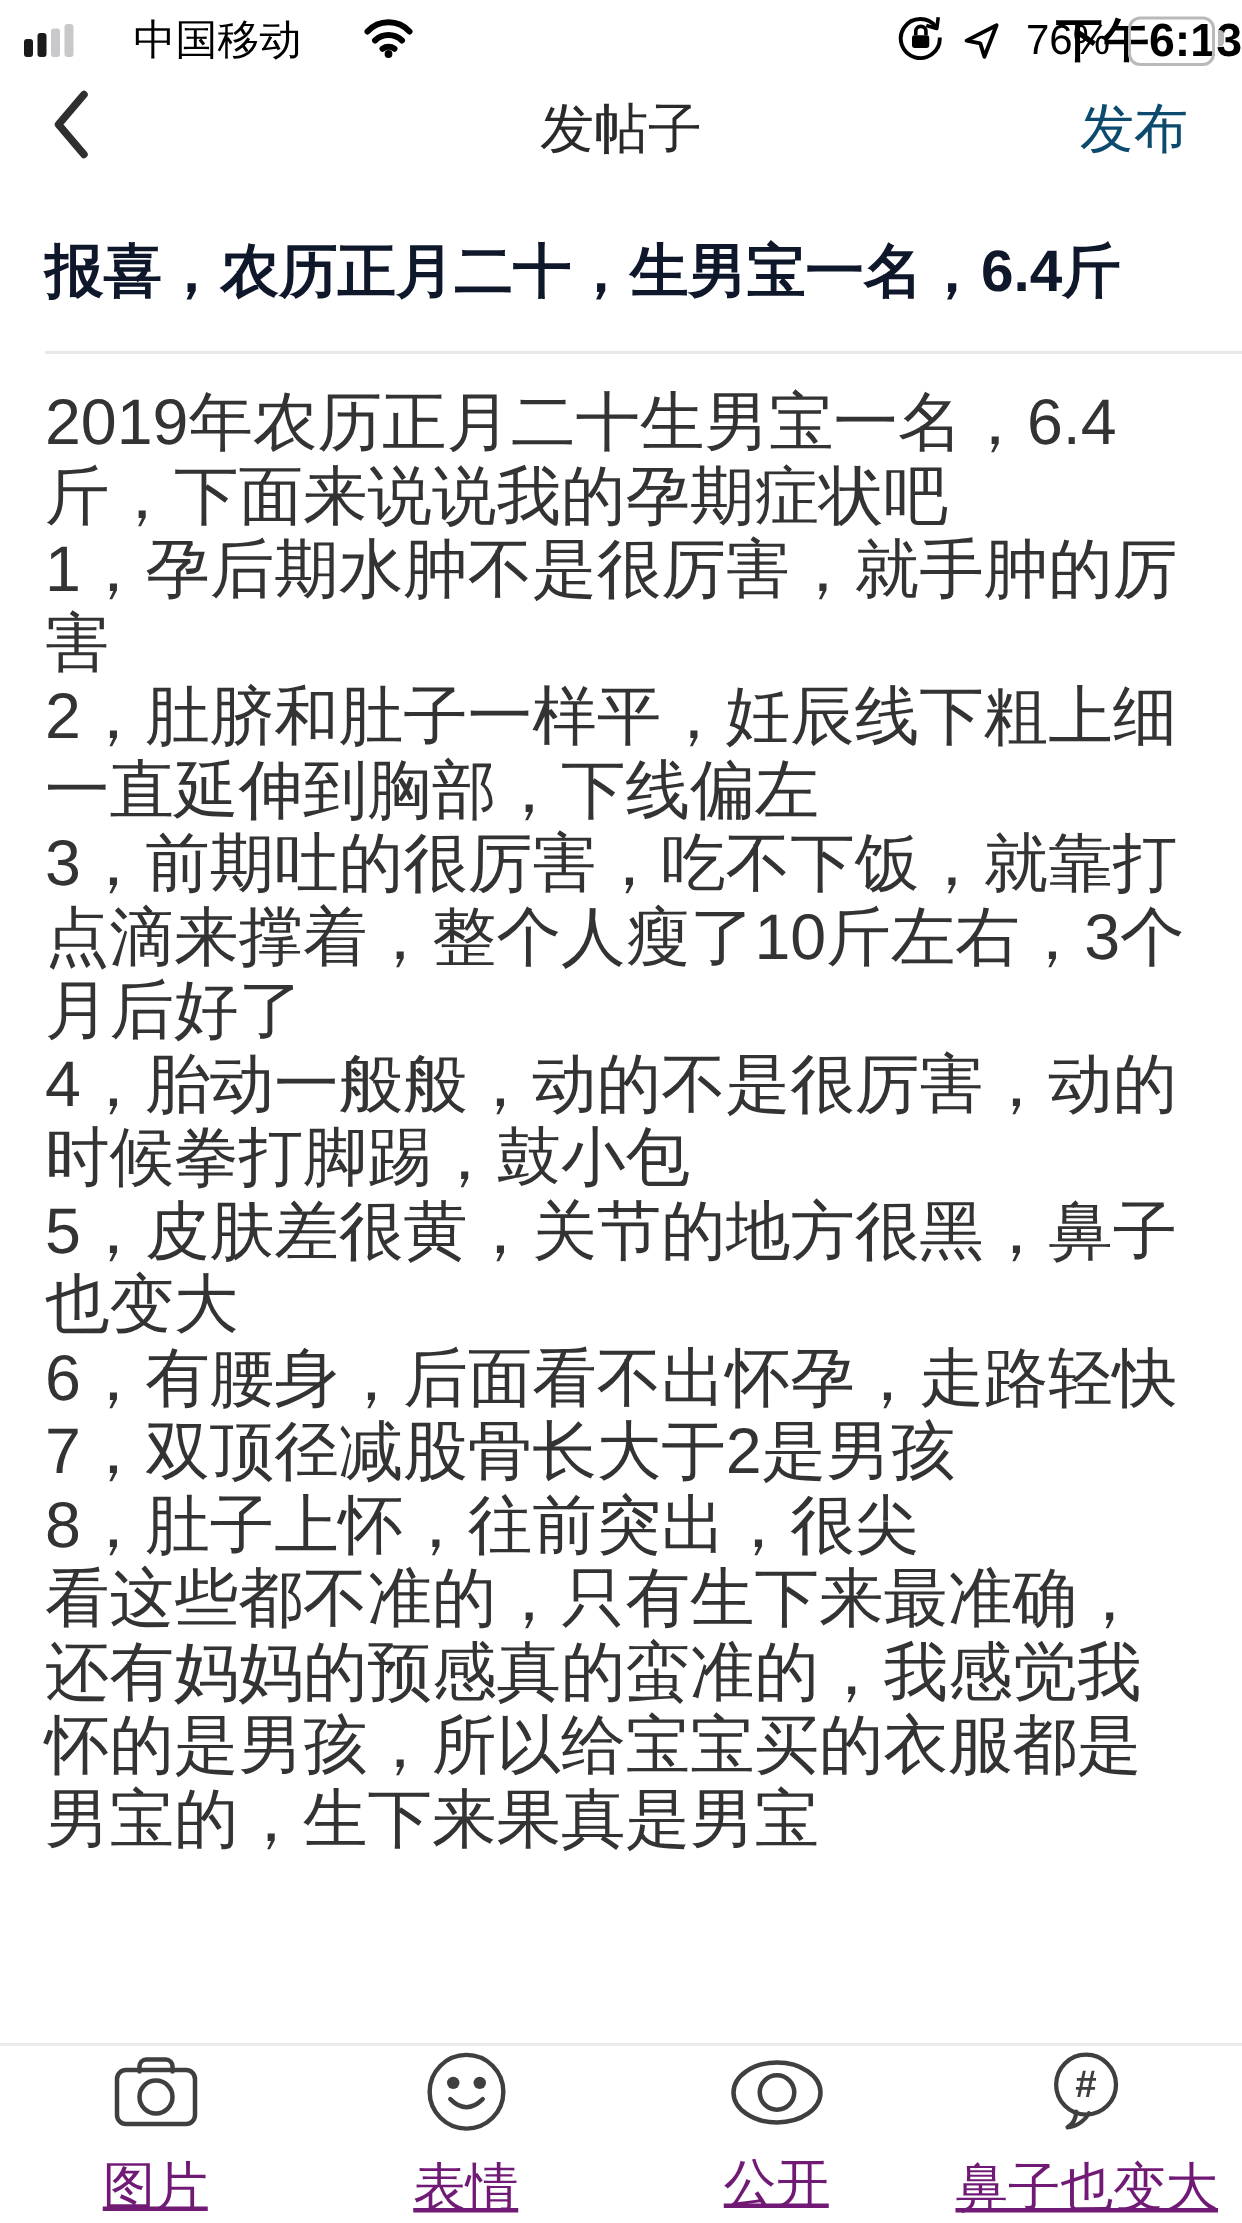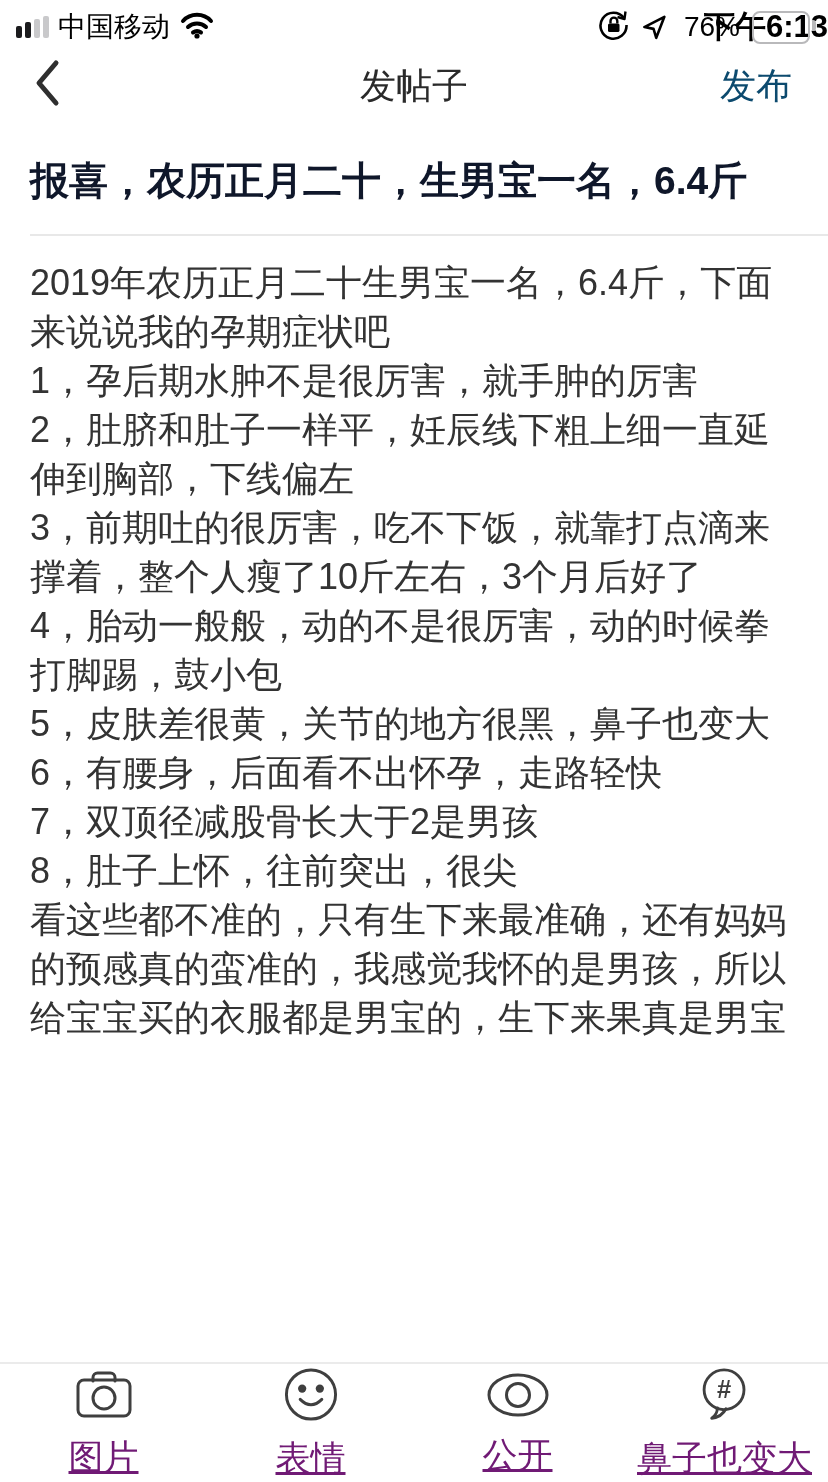--- a/index.html
+++ b/index.html
@@ -6,21 +6,21 @@
   body{
     width:828px;height:1482px;position:relative;overflow:hidden;
     font-family:"Liberation Sans","DejaVu Sans",sans-serif;
     -webkit-font-smoothing:antialiased;
   }
   
   .statusbar{
     height:44px;display:flex;align-items:center;justify-content:space-between;
     padding:10px 14px 0 16px;box-sizing:border-box;position:relative;color:#000;
   }
-  .sb-left,.sb-right{display:flex;align-items:center;}
+  .sb-left,.sb-right{display:flex;align-items:center;gap:31px;}
   .sb-center{position:absolute;left:0;right:0;text-align:right;font-size:31px;font-weight:600;}
   .signal{display:flex;align-items:flex-end;gap:3px;margin-right:9px;}
   .signal i{display:block;width:6px;border-radius:2px;background:#1b1b1d;}
   .signal i:nth-child(1){height:12px;}
   .signal i:nth-child(2){height:16px;}
   .signal i:nth-child(3){height:19px;background:#c9c9cb;}
   .signal i:nth-child(4){height:22px;background:#c9c9cb;}
   .carrier{font-size:28px;margin-right:10px;}
   .sb-right{gap:12px;}
   .pct{font-size:28px;}
@@ -29,21 +29,21 @@
   .batt-nub{position:absolute;right:-8px;top:7px;width:4px;height:11px;background:#b9b9bb;border-radius:0 3px 3px 0;}
   
   .navbar{height:84px;display:flex;align-items:center;position:relative;}
   .back{position:absolute;left:34px;top:14px;cursor:pointer;}
   .nav-title{position:absolute;left:50%;transform:translateX(-50%);font-size:36px;font-weight:400;color:#2a2a2a;}
   .publish{position:absolute;right:36px;font-size:36px;color:#0c4a6e;cursor:pointer;}
   
   .post-title{padding:26px 30px 0 30px;font-size:39px;font-weight:700;color:#0f172a;white-space:nowrap;}
   .divider{height:2px;background:#e8e8e8;margin:26px 0 0 30px;}
   .post-body{
-    padding:22px 28px 0 30px;font-size:36px;line-height:49px;color:#333;
+    padding:22px 28px 0 30px;font-size:43px;line-height:49px;color:#333;
     white-space:pre-wrap;word-break:break-all;
   }
   
   .toolbar{
     position:absolute;left:0;right:0;bottom:0;height:118px;
     border-top:2px solid #ebebeb;display:flex;background:#fff;
   }
   .tb-item{flex:1;display:flex;flex-direction:column;align-items:center;justify-content:center;gap:12px;padding-top:2px;cursor:pointer;}
   .tb-item svg{display:block;}
   .tb-label{font-size:35px;color:#701a75;text-decoration:underline;}

